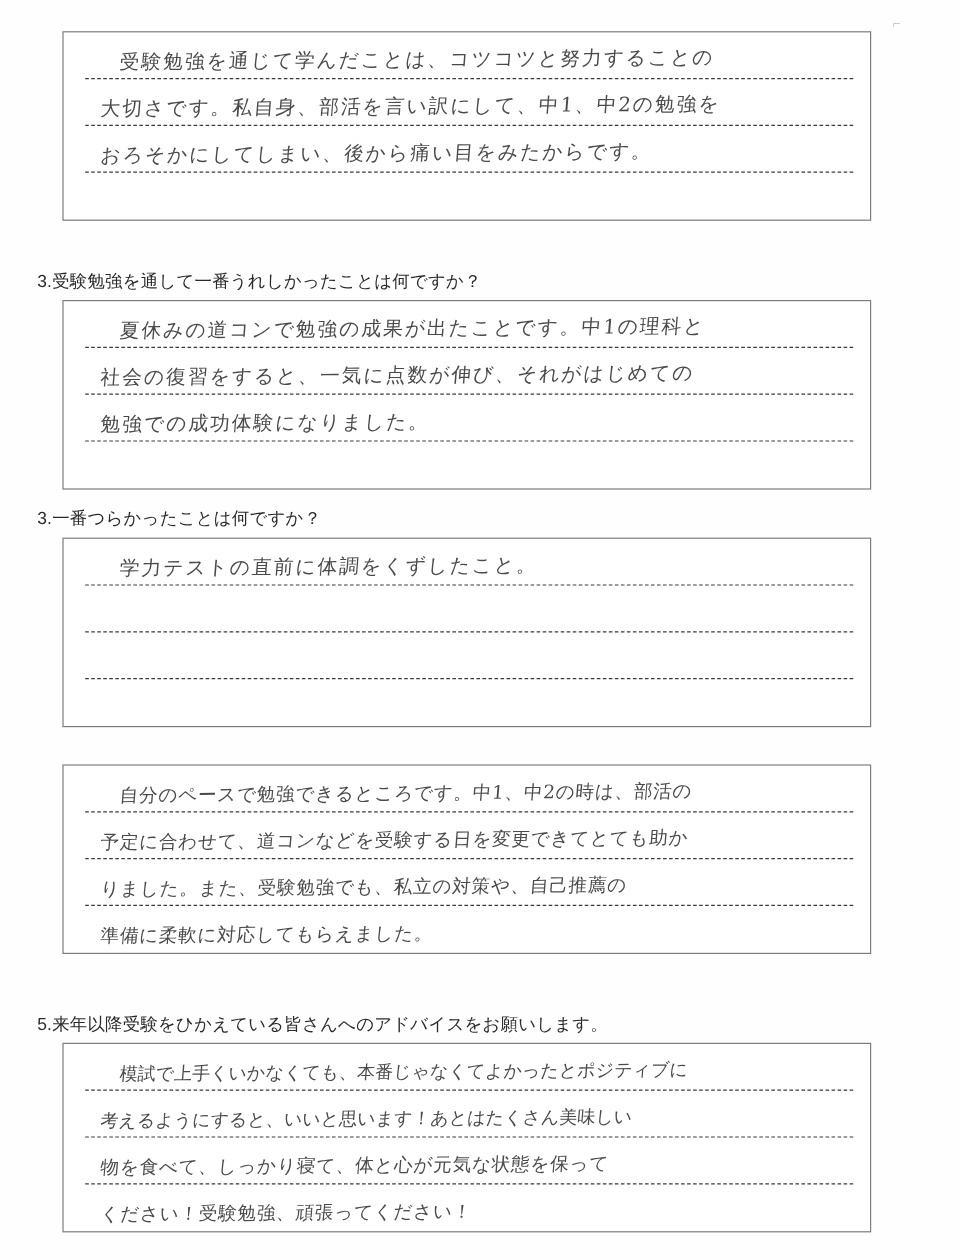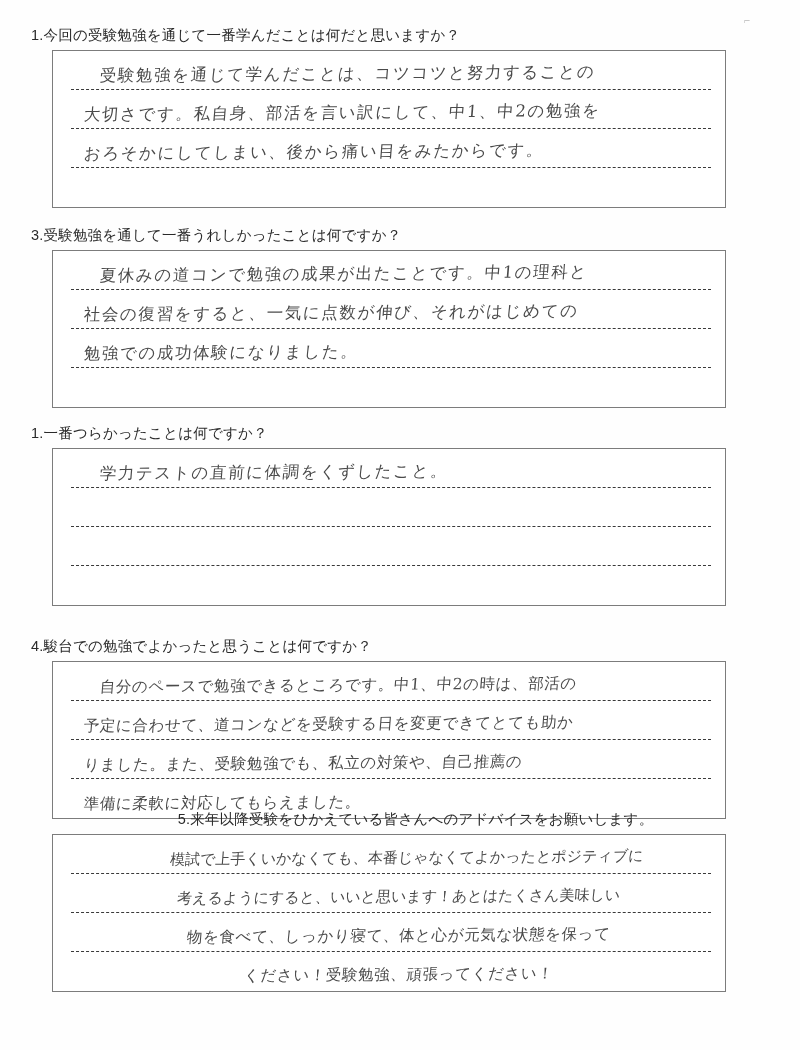--- a/index.html
+++ b/index.html
@@ -86,31 +86,30 @@
   }
   .hw.indent { left: 46px; }
   .hw.tight { letter-spacing: 0.6px; font-size: 15.5px; }
   .hw.tighter { letter-spacing: 0.0px; font-size: 15px; }
 
   
   #q1 { top: 26px; }
   #q2 { top: 226px; }
   #q3 { top: 424px; }
   #q4 { top: 637px; }
-  #q5 { top: 810px; text-align: center; }
+  #q5 { top: 845px; }
 </style>
 </head>
 <body>
 
 <div class="page">
 
   <div class="scan-speck">⌐</div>
 
   <section class="qblock" id="q1">
-    <p class="qlabel">1.今回の受験勉強を通じて一番学んだことは何だと思いますか？</p>
     <div class="answerbox">
       <div class="ruled-line">
         <span class="hw indent">受験勉強を通じて学んだことは、コツコツと努力することの</span>
       </div>
       <div class="ruled-line">
         <span class="hw">大切さです。私自身、部活を言い訳にして、中1、中2の勉強を</span>
       </div>
       <div class="ruled-line">
         <span class="hw">おろそかにしてしまい、後から痛い目をみたからです。</span>
       </div>
@@ -130,37 +129,36 @@
         <span class="hw">社会の復習をすると、一気に点数が伸び、それがはじめての</span>
       </div>
       <div class="ruled-line">
         <span class="hw">勉強での成功体験になりました。</span>
       </div>
       <div class="ruled-line no-rule"></div>
     </div>
   </section>
 
   <section class="qblock" id="q3">
-    <p class="qlabel">1.一番つらかったことは何ですか？</p>
+    <p class="qlabel">3.一番つらかったことは何ですか？</p>
     <div class="answerbox">
       <div class="ruled-line">
         <span class="hw indent">学力テストの直前に体調をくずしたこと。</span>
       </div>
       <div class="ruled-line">
         <span class="hw"></span>
       </div>
       <div class="ruled-line">
         <span class="hw"></span>
       </div>
       <div class="ruled-line no-rule"></div>
     </div>
   </section>
 
   <section class="qblock" id="q4">
-    <p class="qlabel">4.駿台での勉強でよかったと思うことは何ですか？</p>
     <div class="answerbox">
       <div class="ruled-line">
         <span class="hw indent tight">自分のペースで勉強できるところです。中1、中2の時は、部活の</span>
       </div>
       <div class="ruled-line">
         <span class="hw tight">予定に合わせて、道コンなどを受験する日を変更できてとても助か</span>
       </div>
       <div class="ruled-line">
         <span class="hw tight">りました。また、受験勉強でも、私立の対策や、自己推薦の</span>
       </div>

